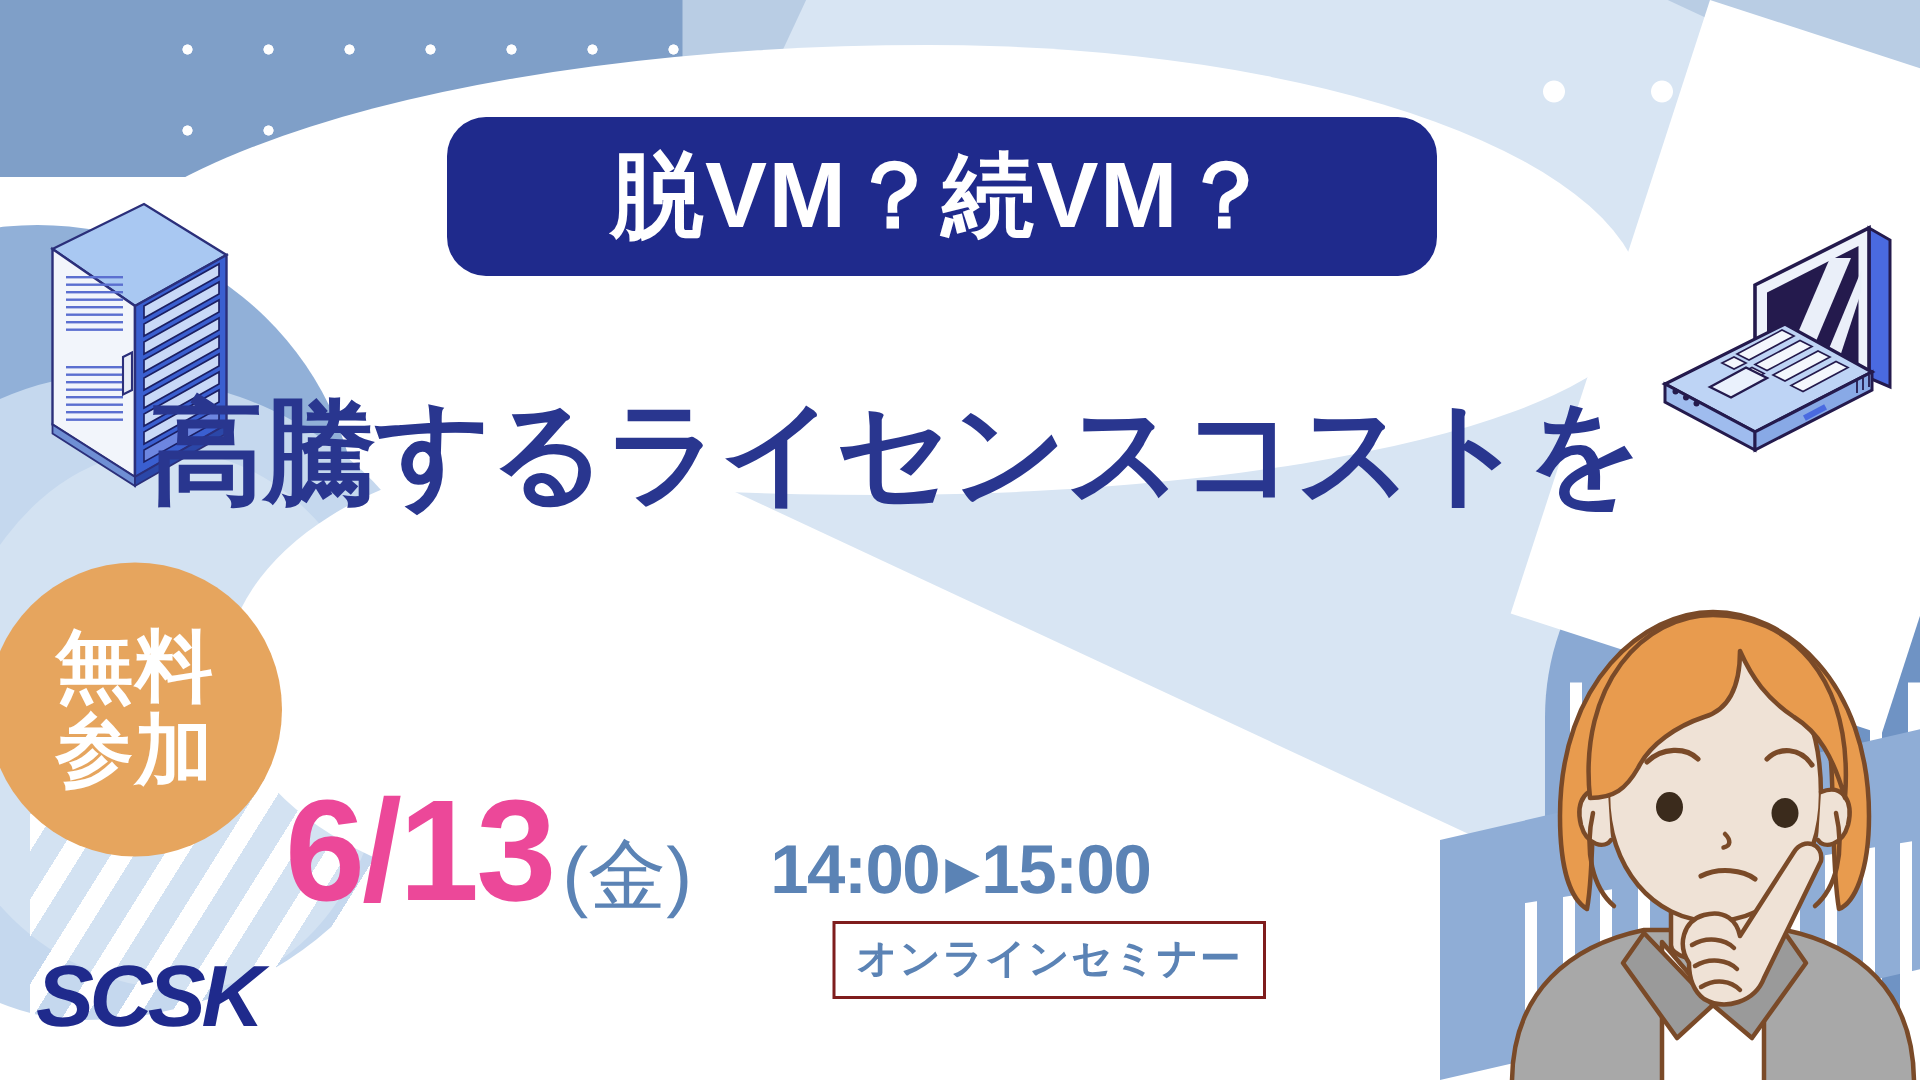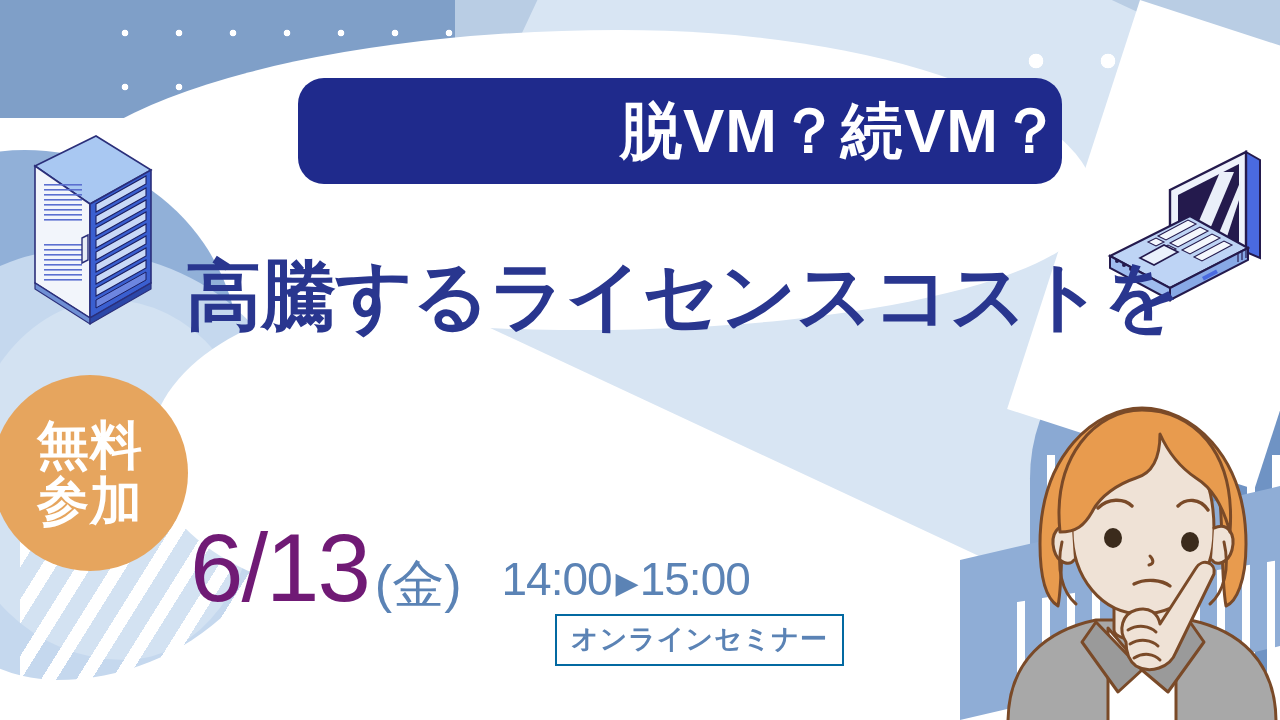--- a/index.html
+++ b/index.html
@@ -107,39 +107,38 @@
   }
   #bg-bottomright-white{
     left:1140px;top:0px;width:260px;height:430px;
     background:#ffffff;
     transform:rotate(18deg);
     transform-origin:top left;
   }
 
   
   #title-badge{
-    left:298px;top:78px;width:764px;height:106px;
+    left:298px;top:78px;width:660px;height:106px;
     background:#1f2a8c;
     border-radius:26px;
-    display:flex;align-items:center;justify-content:flex-end;
+    display:flex;align-items:center;justify-content:center;
   }
   #title-badge-text{
     color:#ffffff;
     font-size:62px;
     font-weight:bold;
     letter-spacing:1px;
     line-height:1;
     white-space:nowrap;
   }
 
   
   #headline{
     left:100px;top:258px;width:1080px;
-    text-align:right;
-    font-family:Liberation Mono, monospace;
+    text-align:left;
   }
   #headline .hl{
     color:#29368f;
     font-size:76px;
     font-weight:bold;
     line-height:1.18;
     letter-spacing:-1px;
     white-space:nowrap;
   }
 
@@ -161,53 +160,53 @@
 
   
   #date-block{
     left:190px;top:520px;width:700px;height:150px;
   }
   #date-row{
     position:absolute;left:0;top:0;
     display:flex;align-items:flex-end;
   }
   #date-main{
-    color:#701a75;
+    color:#ec4899;
     font-size:96px;
-    font-weight:normal;
+    font-weight:bold;
     line-height:1;
     letter-spacing:-2px;
   }
   #date-dow{
     color:#5b83b5;
     font-size:52px;
     line-height:1;
     margin-left:6px;
     margin-bottom:6px;
   }
   #time-range{
     color:#5b83b5;
     font-size:46px;
-    font-weight:normal;
+    font-weight:bold;
     line-height:1;
-    margin-left:40px;
+    margin-left:52px;
     margin-bottom:14px;
     white-space:nowrap;
     letter-spacing:-1px;
     text-align:center;
   }
   #time-arrow{
     display:inline-block;
     font-size:30px;
     vertical-align:middle;
     margin:0 2px 0 4px;
   }
   #seminar-type{
     position:absolute;left:365px;top:94px;
-    border:2px solid #0369a1;
+    border:2px solid #7f1d1d;
     padding:5px 14px 7px 14px;
     color:#5b83b5;
     font-size:27px;
     font-weight:bold;
     letter-spacing:1px;
     white-space:nowrap;
   }
 
   
   #scsk-logo{
@@ -401,14 +400,15 @@
     <div id="date-row">
       <span id="date-main">6/13</span>
       <span id="date-dow">(金)</span>
       <span id="time-range">
         <span>14:00</span><span id="time-arrow">▶</span><span>15:00</span>
       </span>
     </div>
     <div id="seminar-type">オンラインセミナー</div>
   </div>
 
+  <div class="layer" id="scsk-logo">SCSK</div>
 
 </div>
 
 </body></html>

